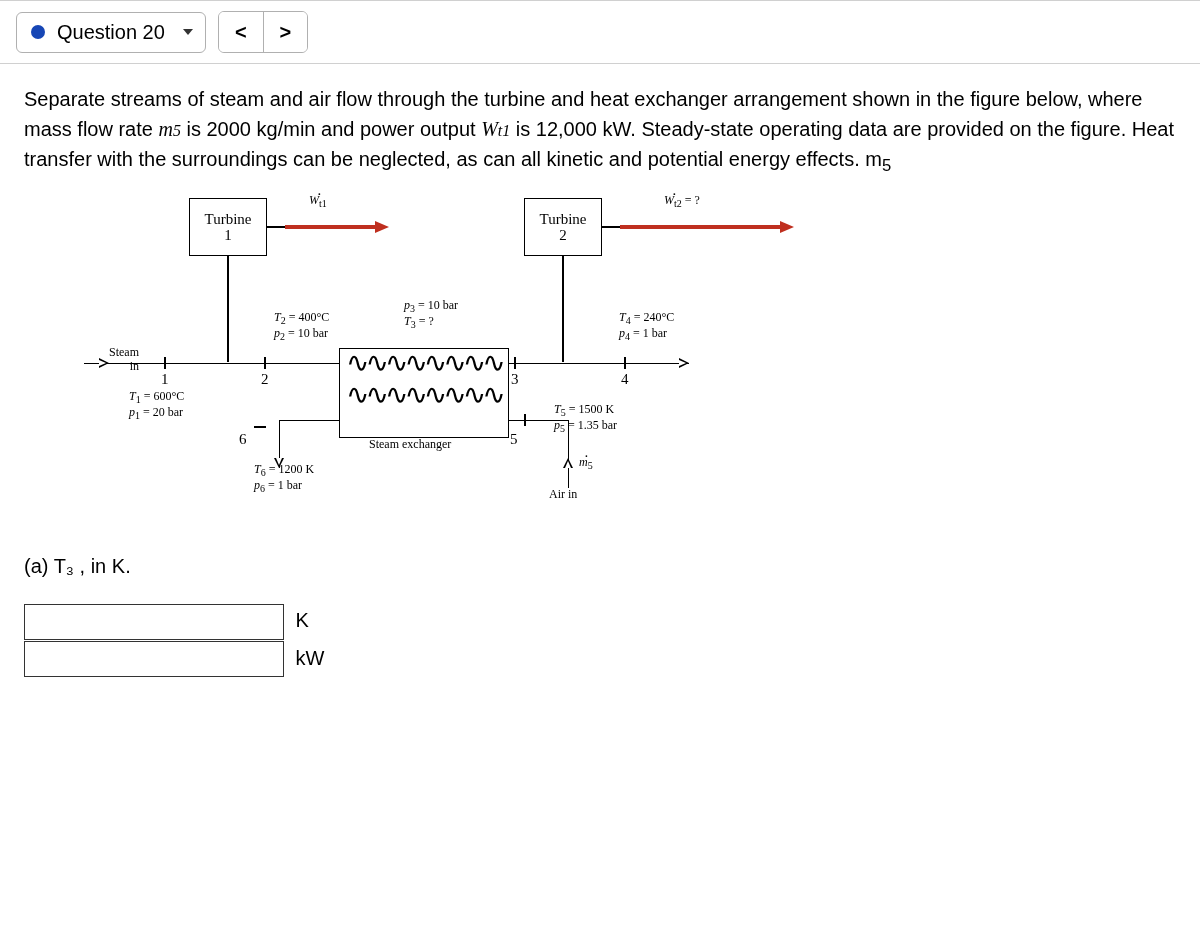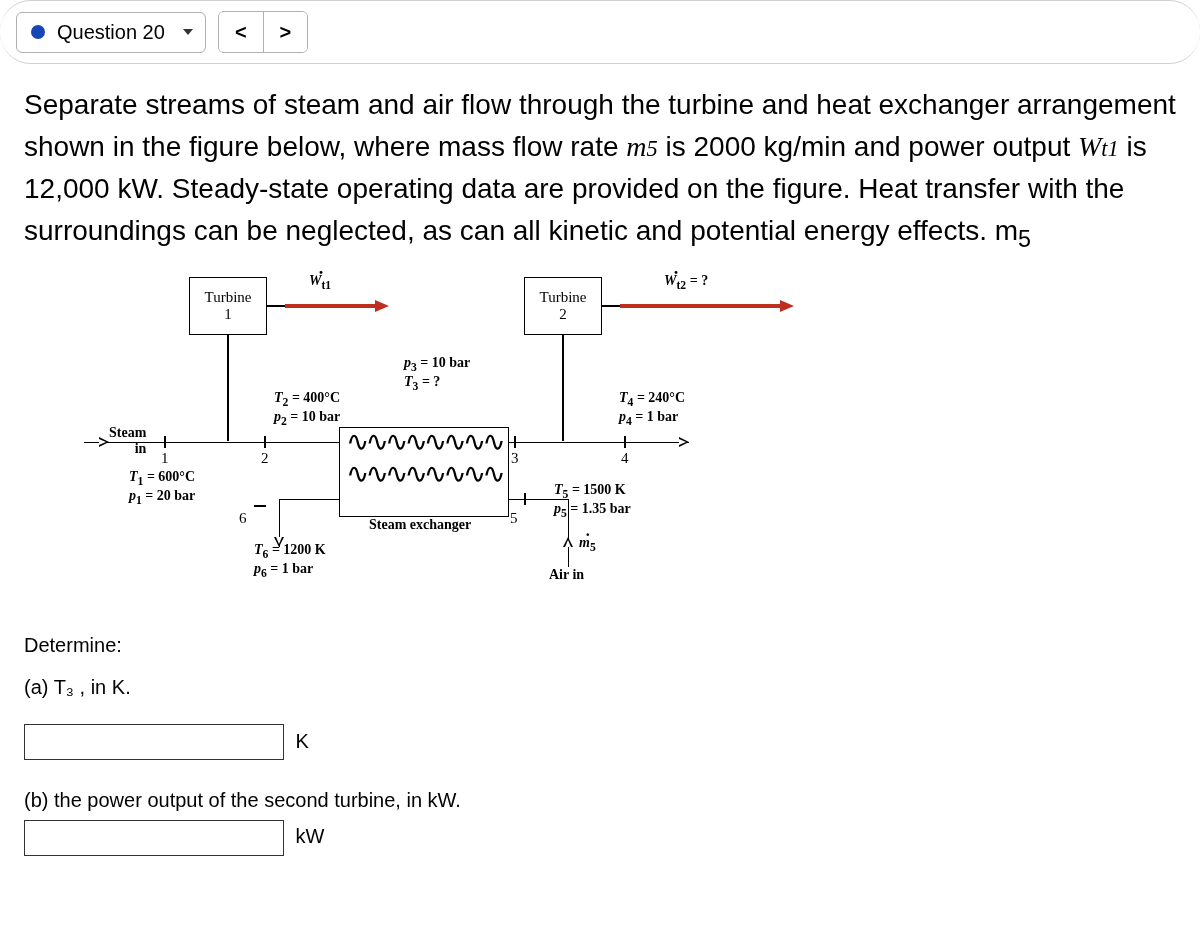--- a/index.html
+++ b/index.html
@@ -11,21 +11,20 @@
       background: #fff;
     }
     .topbar {
       border-top: 1px solid #d0d0d0;
       border-bottom: 1px solid #d0d0d0;
       padding: 10px 16px;
       display: flex;
       align-items: center;
       gap: 12px;
       background: #fff;
-      border-radius: 31px;
     }
     .question-selector {
       border: 1px solid #b0b0b0;
       border-radius: 6px;
       padding: 8px 40px 8px 14px;
       display: inline-flex;
       align-items: center;
       gap: 12px;
       font-size: 20px;
       position: relative;
@@ -66,37 +65,37 @@
       background: #fff;
       cursor: pointer;
     }
     .nav-btn + .nav-btn { border-left: 1px solid #b0b0b0; }
 
     .content {
       padding: 20px 24px;
     }
     .prompt {
       line-height: 1.5;
-      font-size: 28px;
+      font-size: 20px;
       margin-bottom: 8px;
     }
     .mi { font-style: italic; font-family: Georgia, serif; }
     .wdot { position: relative; display:inline-block; font-style: italic; font-family: Georgia, serif;}
     .wdot::before { content:"·"; position:absolute; top:-0.55em; left:0.5em; font-style:normal; font-size:1.3em;}
 
     .figure {
       position: relative;
       width: 780px;
       height: 330px;
       margin: 10px 0 30px 60px;
       font-family: 'Times New Roman', serif;
       font-size: 17px;
     }
     .abs { position: absolute; }
-    .sm { font-size: 14px; line-height:1.15;font-weight:bold;}
+    .sm { font-size: 12px; line-height:1.15;}
     .turbine {
       width: 78px;
       height: 58px;
       border: 1px solid #000;
       display: flex;
       align-items: center;
       justify-content: center;
       text-align: center;
       font-size: 15px;
       line-height: 1.1;
@@ -246,21 +245,21 @@
       <div><i>T</i><sub>2</sub> = 400°C</div>
       <div><i>p</i><sub>2</sub> = 10 bar</div>
     </div>
 
     <div class="hex" style="left:255px; top:160px; width:170px; height:90px;"></div>
 
     <div class="coil" style="left:262px; top:158px;">∿∿∿∿∿∿∿∿</div>
     <div class="coil" style="left:262px; top:190px;">∿∿∿∿∿∿∿∿</div>
     <div class="abs sm" style="left:285px; top:250px;">Steam exchanger</div>
 
-    <div class="abs sm" style="left:320px; top:88px;">
+    <div class="abs sm" style="left:320px; top:111px;">
       <div><i>p</i><sub>3</sub> = 10 bar</div>
       <div><i>T</i><sub>3</sub> = ?</div>
     </div>
 
     <div class="thinline" style="left:425px; top:175px; width:110px; height:1px;"></div>
     <div class="tick" style="left:430px; top:169px;"></div>
     <div class="abs node" style="left:427px; top:183px;">3</div>
 
     <div class="thinline" style="left:525px; top:175px; width:80px; height:1px;"></div>
     <div class="tick" style="left:540px; top:169px;"></div>
@@ -293,26 +292,24 @@
     <div class="tick" style="left:170px; top:238px; width:12px; height:2px;"></div>
 
     <div class="abs sm" style="left:170px; top:275px;">
       <div><i>T</i><sub>6</sub> = 1200 K</div>
       <div><i>p</i><sub>6</sub> = 1 bar</div>
     </div>
 
   </div>
 
   <div class="questions">
-    <div>Determine:</div>
     <div style="margin-top:6px">(a) T₃ , in K.</div>
     <div style="margin-top:18px">
       <input type="text" class="answer-input" style="">
       <span class="unit">K</span>
     </div>
-    <div style="margin-top:22px">(b) the power output of the second turbine, in kW.</div>
     <div style="">
       <input type="text" class="answer-input" style="">
       <span class="unit">kW</span>
     </div>
   </div>
 
 </div>
 
 </body></html>

